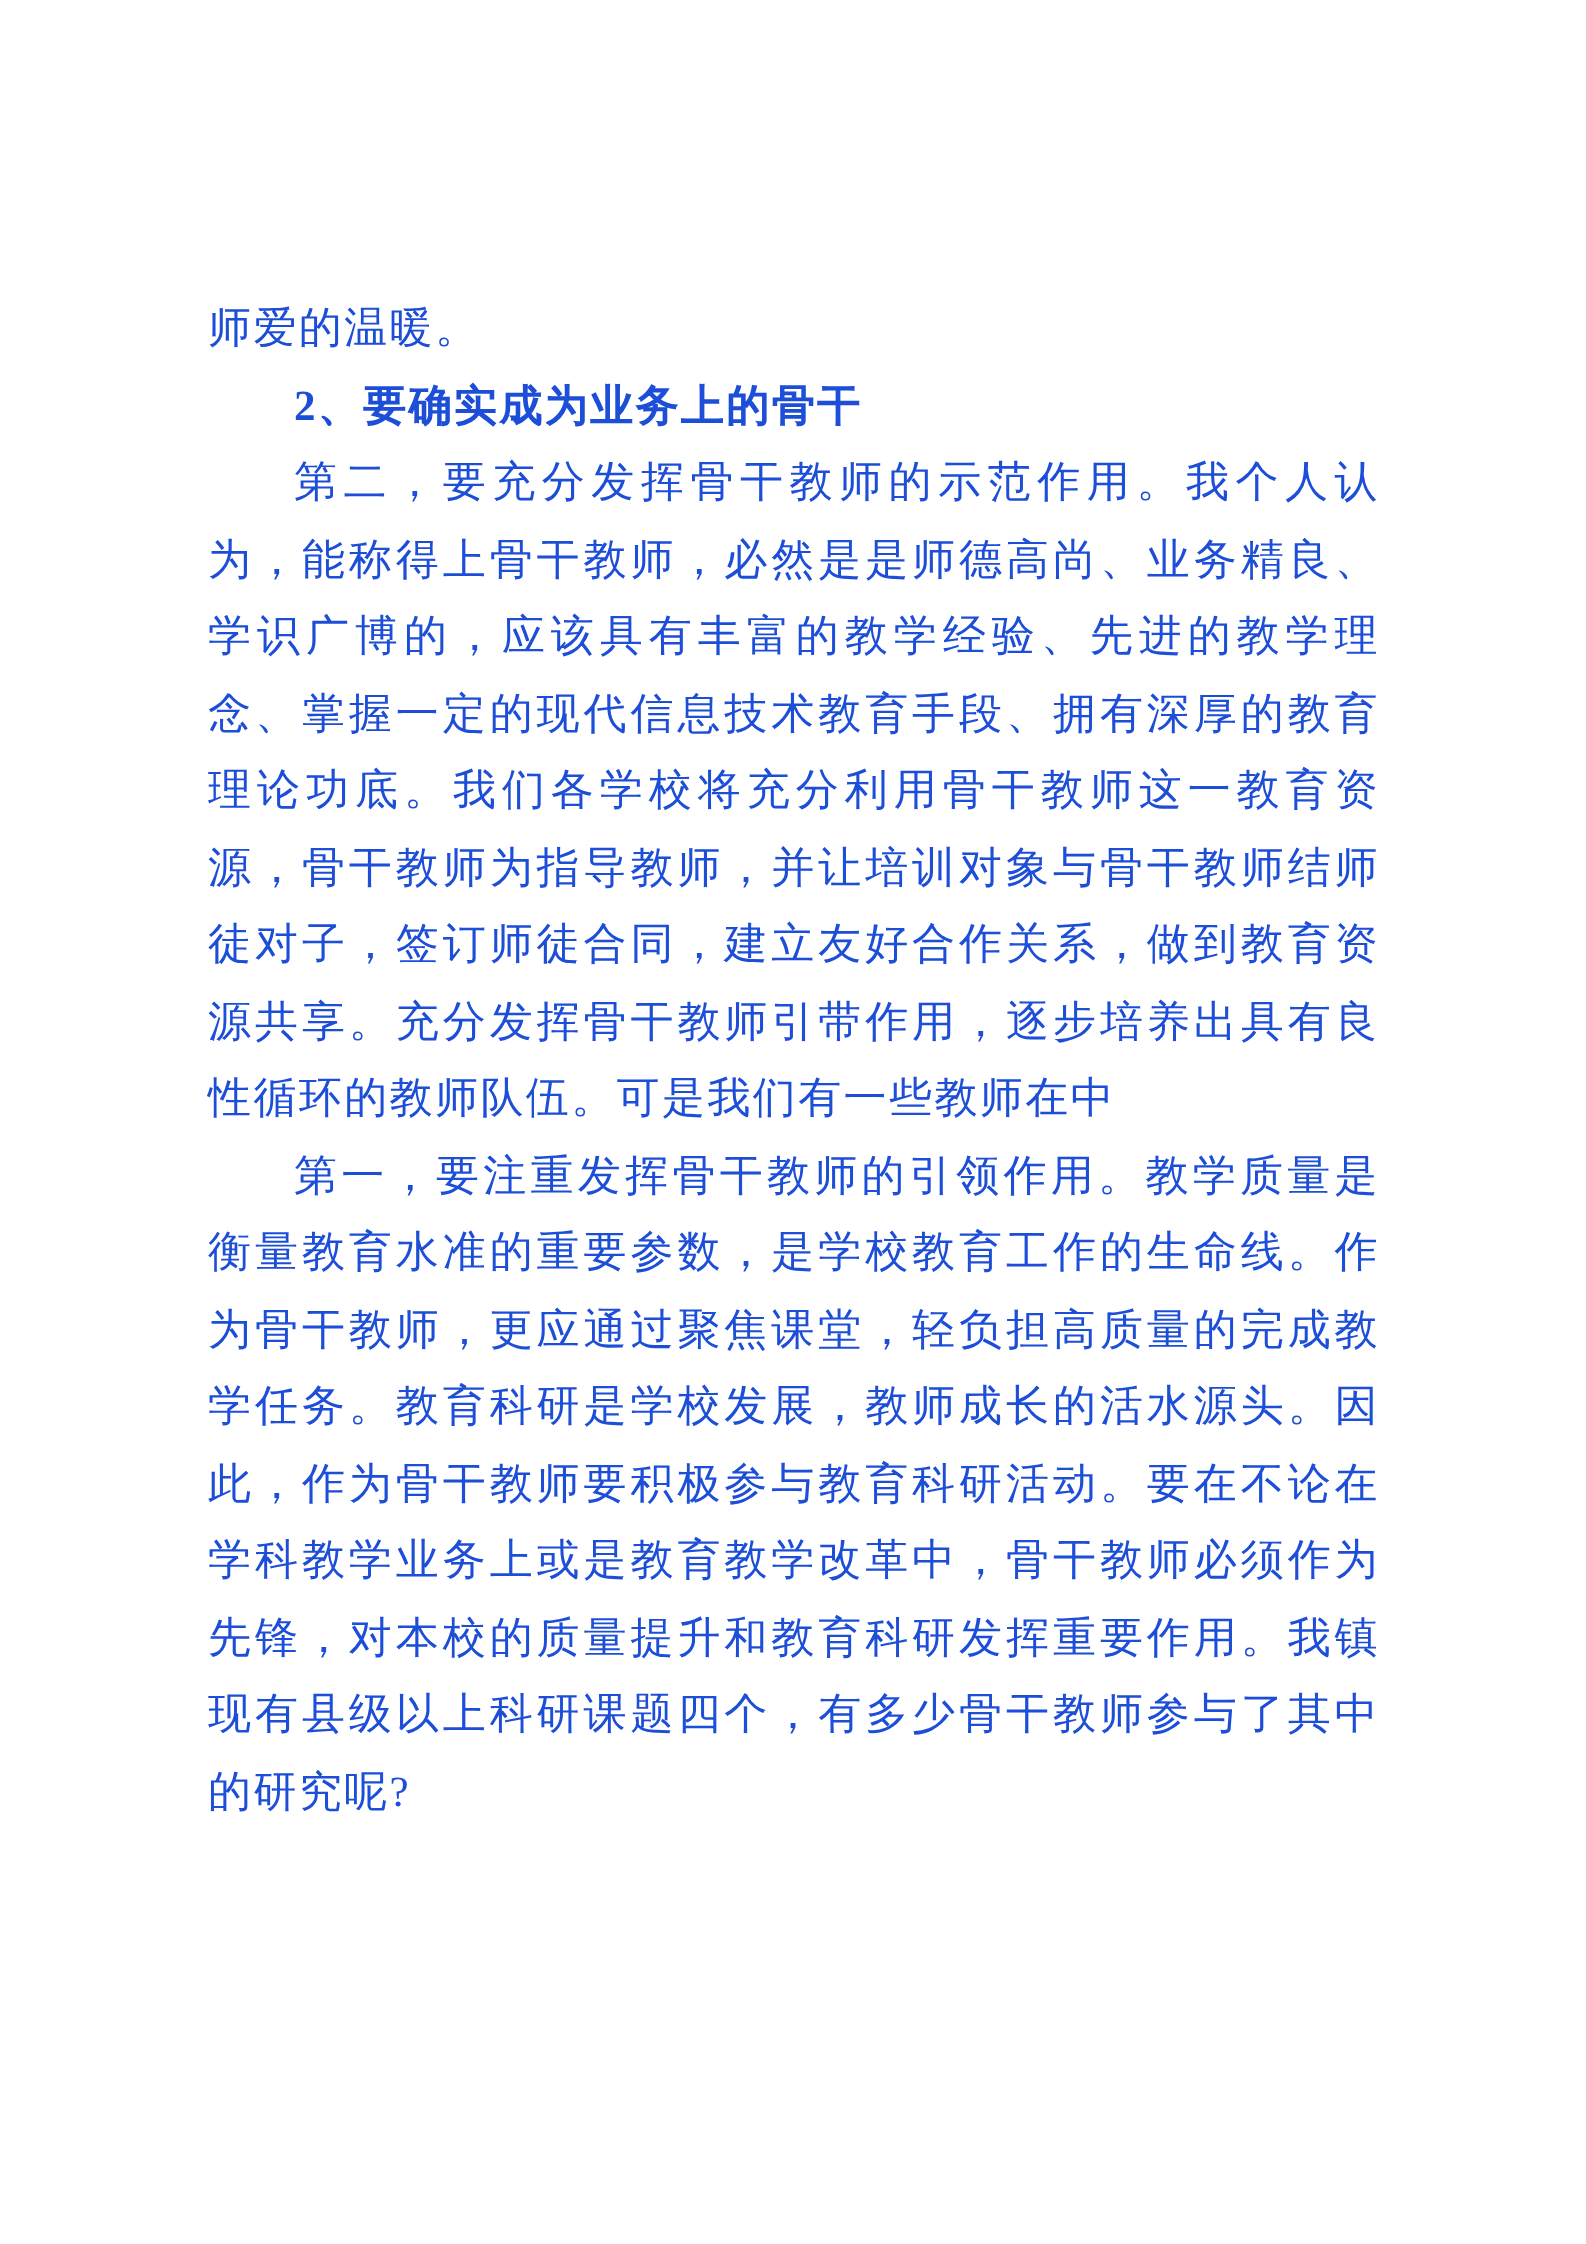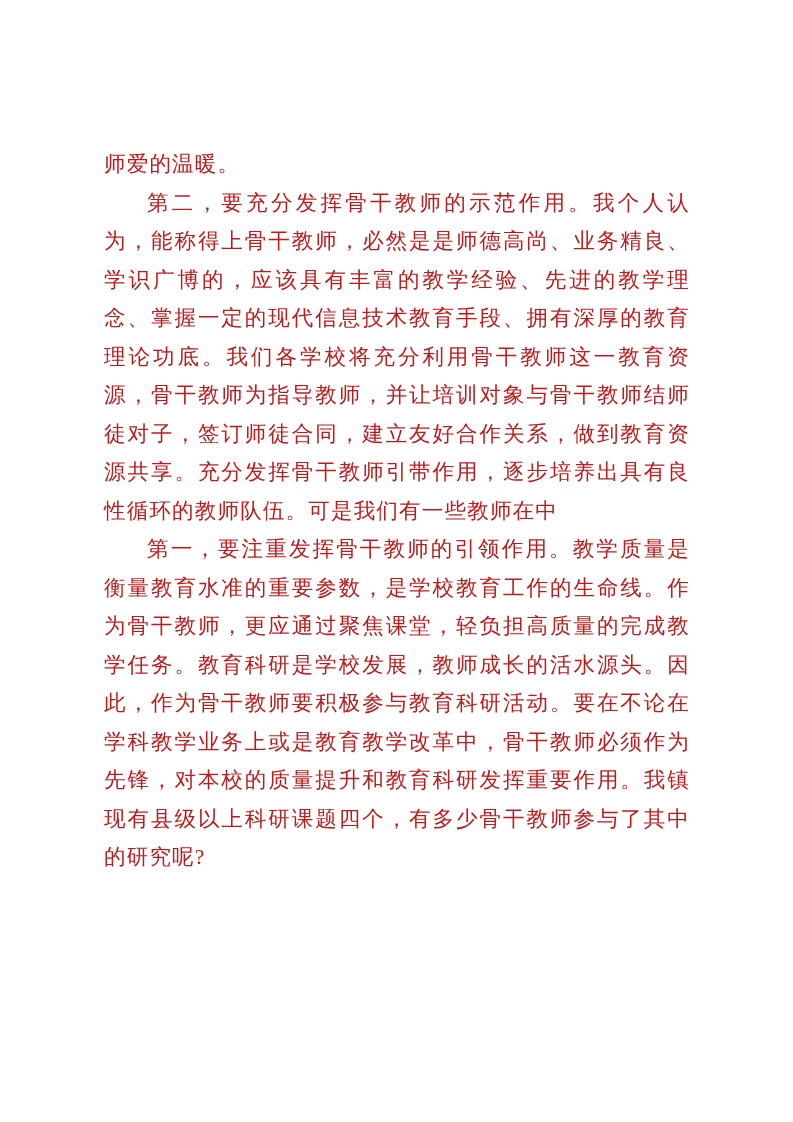--- a/index.html
+++ b/index.html
@@ -10,21 +10,21 @@
   .page {
     position: relative;
     width: 793px;
     height: 1122px;
     margin: 0 auto;
     background: #ffffff;
     box-sizing: border-box;
     padding: 145px 103px 60px 104px;
     overflow: hidden;
     font-family: "Liberation Serif", "DejaVu Serif", serif;
-    color: #b91c1c;
+    color: #1d4ed8;
   }
   .doc-body p {
     margin: 0;
     font-size: 21.5px;
     line-height: 38.5px;
     letter-spacing: 1.2px;
     text-align: justify;
     text-justify: inter-ideograph;
     word-break: break-all;
   }
@@ -38,16 +38,17 @@
     text-indent: 2em;
     font-weight: bold;
   }
 </style>
 </head>
 <body>
 
 <div class="page">
   <div class="doc-body">
     <p class="continuation">师爱的温暖。</p>
+    <p class="heading">2、要确实成为业务上的骨干</p>
     <p class="body-indent">第二，要充分发挥骨干教师的示范作用。我个人认为，能称得上骨干教师，必然是是师德高尚、业务精良、学识广博的，应该具有丰富的教学经验、先进的教学理念、掌握一定的现代信息技术教育手段、拥有深厚的教育理论功底。我们各学校将充分利用骨干教师这一教育资源，骨干教师为指导教师，并让培训对象与骨干教师结师徒对子，签订师徒合同，建立友好合作关系，做到教育资源共享。充分发挥骨干教师引带作用，逐步培养出具有良性循环的教师队伍。可是我们有一些教师在中</p>
     <p class="body-indent">第一，要注重发挥骨干教师的引领作用。教学质量是衡量教育水准的重要参数，是学校教育工作的生命线。作为骨干教师，更应通过聚焦课堂，轻负担高质量的完成教学任务。教育科研是学校发展，教师成长的活水源头。因此，作为骨干教师要积极参与教育科研活动。要在不论在学科教学业务上或是教育教学改革中，骨干教师必须作为先锋，对本校的质量提升和教育科研发挥重要作用。我镇现有县级以上科研课题四个，有多少骨干教师参与了其中的研究呢?</p>
   </div>
 </div>
 
 </body></html>

